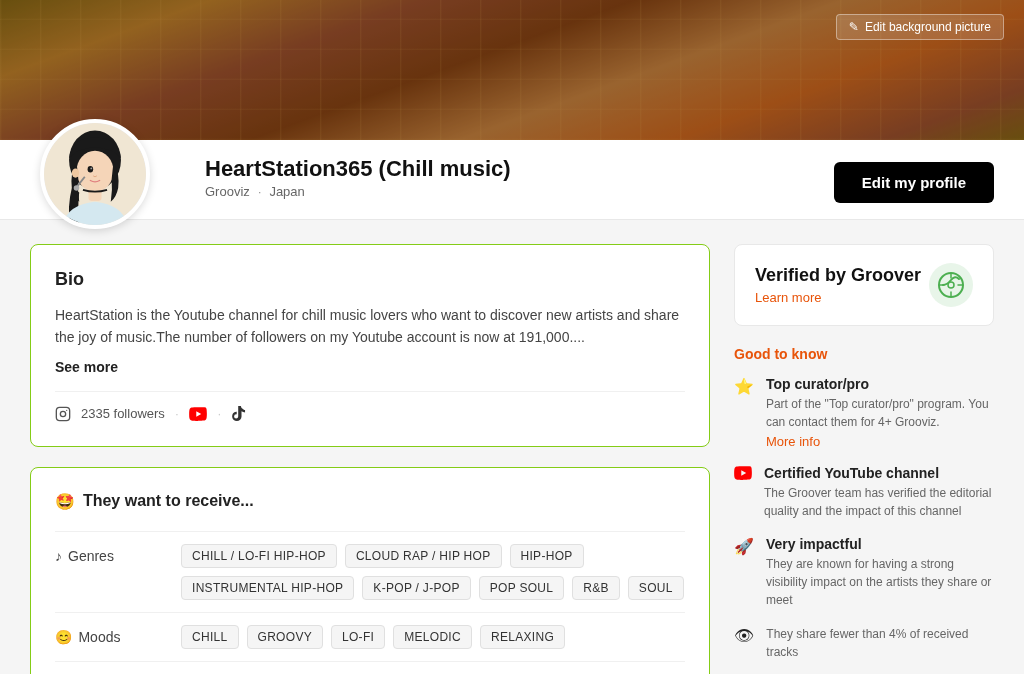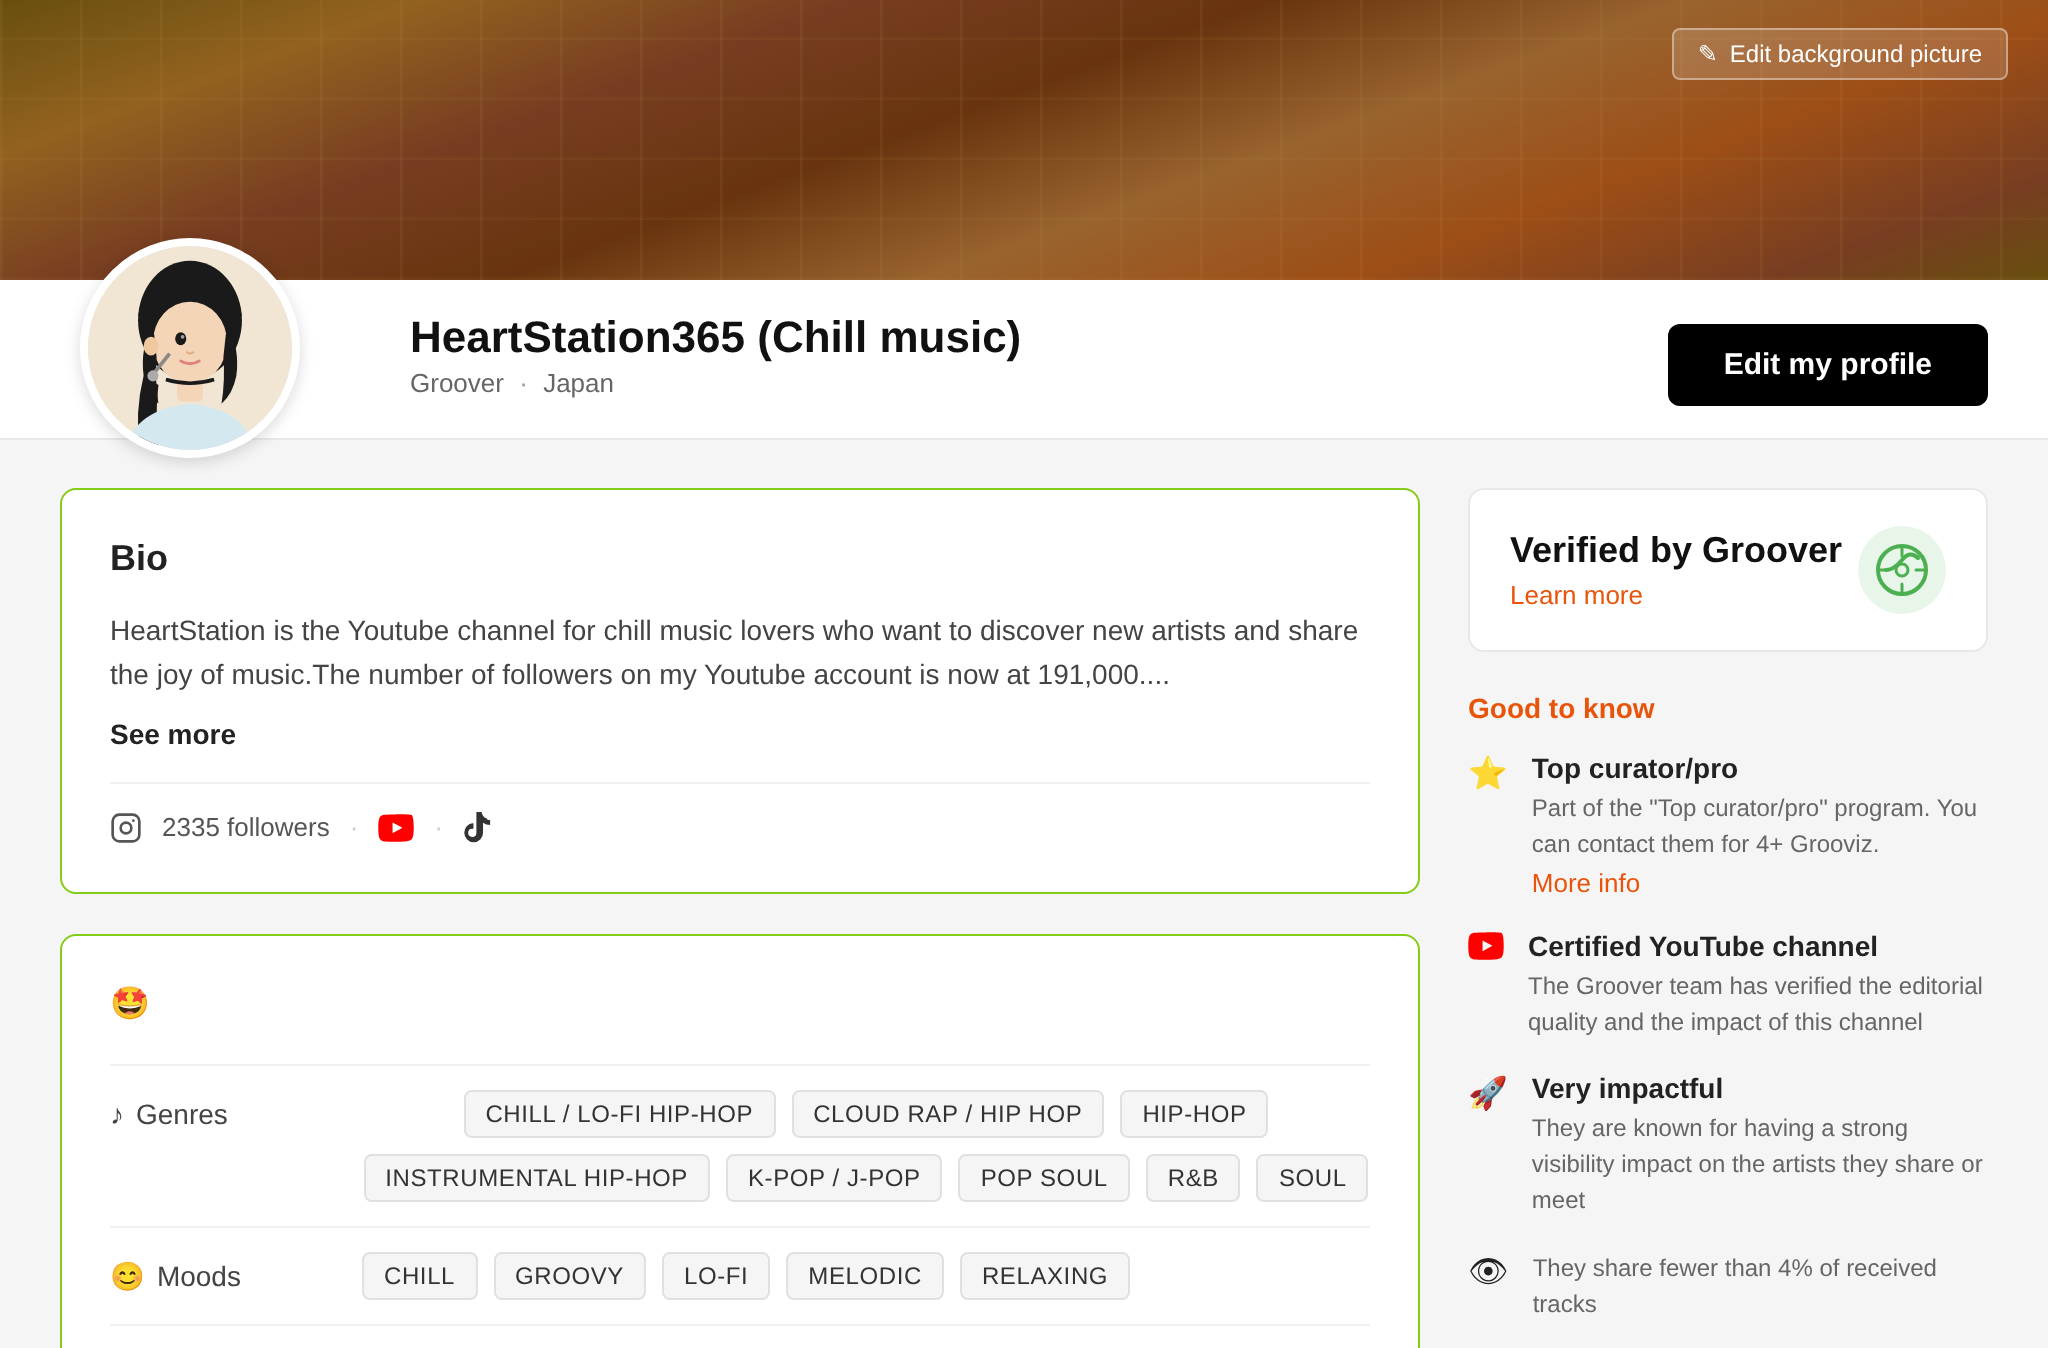--- a/index.html
+++ b/index.html
@@ -118,21 +118,21 @@
       gap: 16px;
       padding: 12px 0;
       border-top: 1px solid #f0f0f0;
     }
     .section-label {
       display: flex; align-items: center; gap: 6px;
       width: 110px; flex-shrink: 0;
       font-size: 14px; color: #444; font-weight: 500;
       padding-top: 4px;
     }
-    .tags-wrap { display: flex; flex-wrap: wrap; gap: 8px; justify-content: center; }
+    .tags-wrap { display: flex; flex-wrap: wrap; gap: 8px; }
     .tag {
       background: #f5f5f5;
       border: 1px solid #e0e0e0;
       border-radius: 4px;
       padding: 4px 10px;
       font-size: 12px;
       color: #333;
       font-weight: 500;
       text-transform: uppercase;
       letter-spacing: 0.3px;
@@ -224,21 +224,21 @@
         <line x1="44" y1="58" x2="36" y2="68" stroke="#888" stroke-width="2"></line>
         <circle cx="35" cy="70" r="3" fill="#aaa"></circle>
 
         <path d="M42 72 Q55 76 68 72" stroke="#1a1a1a" stroke-width="2" fill="none"></path>
       </svg>
     </div>
 
     <div class="channel-info">
       <div class="channel-name">HeartStation365 (Chill music)</div>
       <div class="channel-sub">
-        <span>Groover</span>
+        <span>Grooviz</span>
         <span class="dot">·</span>
         <span>Japan</span>
       </div>
     </div>
 
     <button class="edit-profile-btn">Edit my profile</button>
   </div>
 
   <div class="main-content">
 
@@ -268,20 +268,21 @@
             <svg width="14" height="16" viewBox="0 0 24 28" fill="#333">
               <path d="M19.6 5.6A6.4 6.4 0 0115.2 0h-4.6v18.4a3.6 3.6 0 01-3.6 3.4 3.6 3.6 0 01-3.6-3.6 3.6 3.6 0 013.6-3.6c.35 0 .68.05 1 .14V10c-.33-.04-.67-.06-1-.06A8.2 8.2 0 000 18.2a8.2 8.2 0 008.2 8.2 8.2 8.2 0 008.2-8.2V9.4a10.6 10.6 0 006.2 2V7c-1.5 0-3-.4-3-1.4z"></path>
             </svg>
           </span>
         </div>
       </div>
 
       <div class="card">
         <div class="receive-title">
           <span>🤩</span>
+          <span>They want to receive...</span>
         </div>
 
         <div class="section-row">
           <div class="section-label">
             <span>♪</span>
             <span>Genres</span>
           </div>
           <div class="tags-wrap">
             <span class="tag">CHILL / LO-FI HIP-HOP</span>
             <span class="tag">CLOUD RAP / HIP HOP</span>

